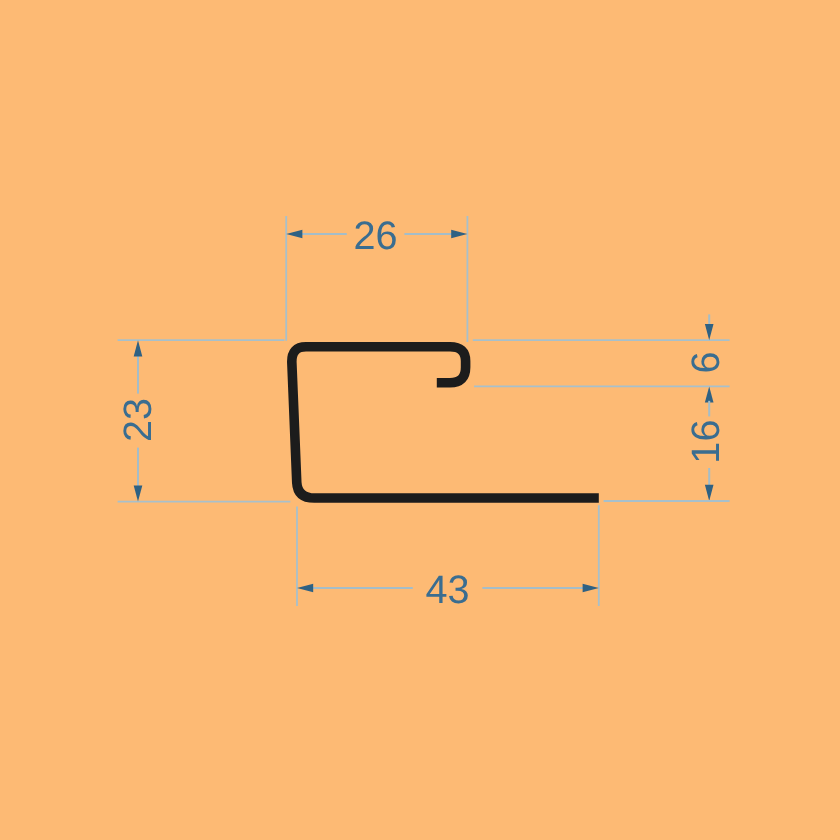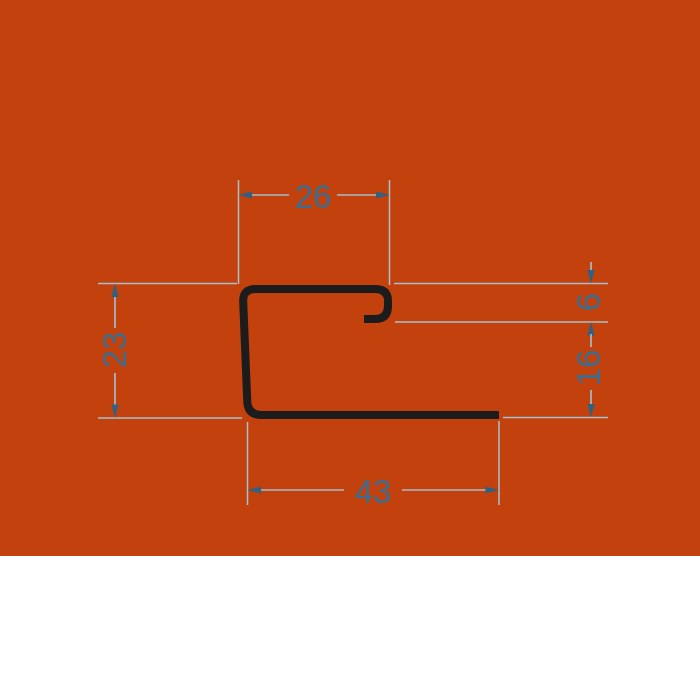--- a/index.html
+++ b/index.html
@@ -7,22 +7,22 @@
     padding: 0;
     background: #ffffff;
     width: 700px;
     height: 700px;
     overflow: hidden;
     font-family: "Liberation Sans", sans-serif;
   }
   .canvas {
     position: relative;
     width: 700px;
-    height: 556px;
-    background: #c2410c;
+    height: 700px;
+    background: #fdba74;
   }
   svg { display: block; }
   .profile-stroke {
     fill: none;
     stroke: #1c1c1c;
     stroke-width: 8;
     stroke-linecap: butt;
     stroke-linejoin: round;
   }
   .dim-line {

